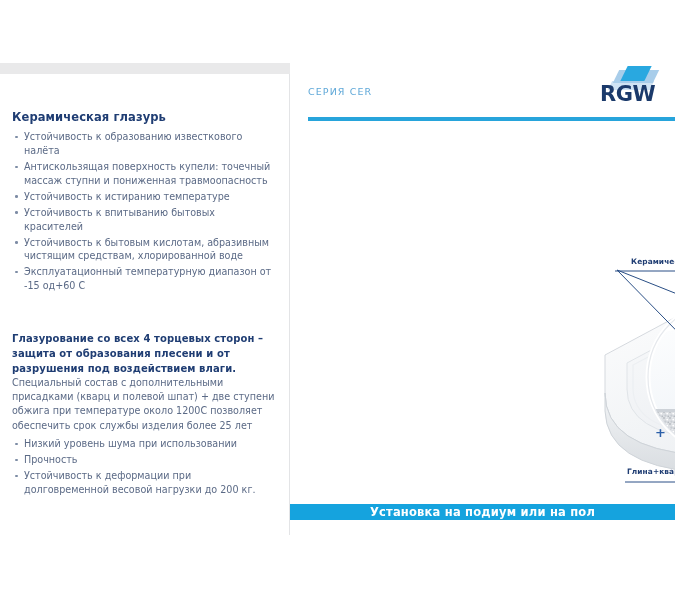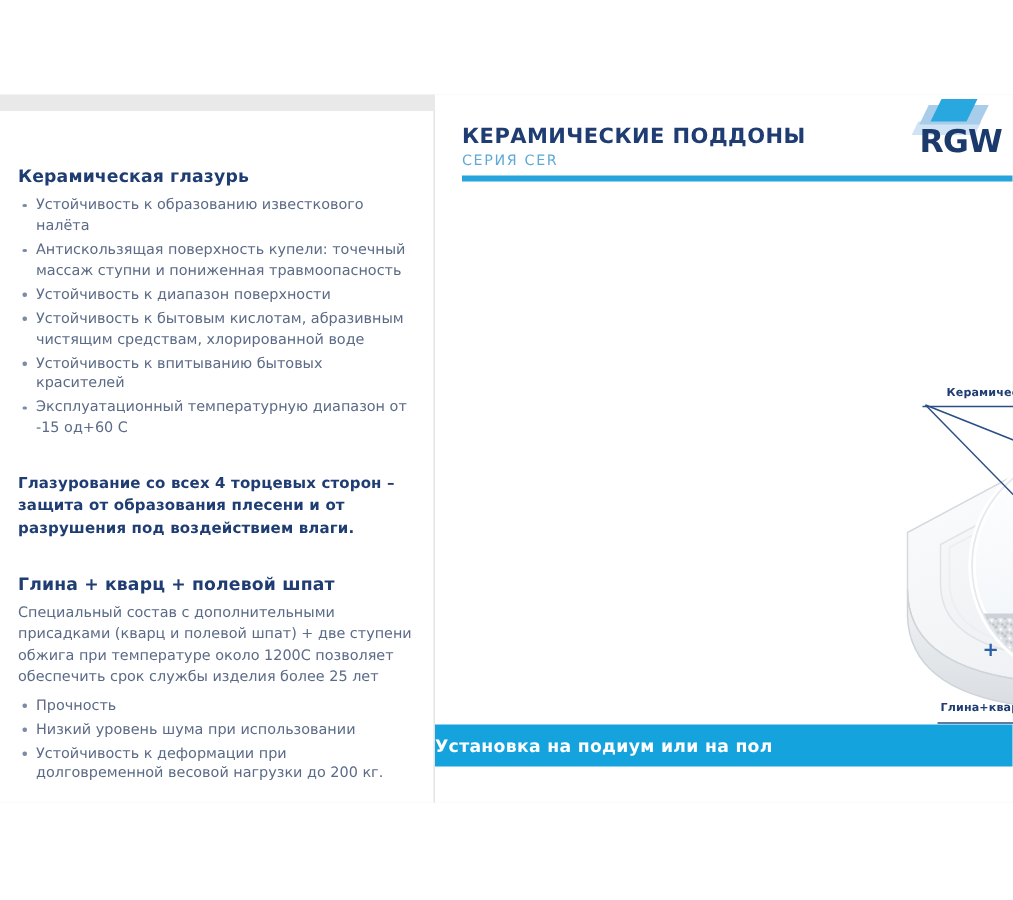--- a/index.html
+++ b/index.html
@@ -28,21 +28,21 @@
     background:#e3e4e6;
   }
   .sec-head{
     color:#1f3d73;
     font-weight:bold;
     font-size:11.5px;
     letter-spacing:.1px;
     margin:0 0 6px 0;
     line-height:1.25;
   }
-  .sec-head.sp{margin-top:22px;}
+  .sec-head.sp{margin-top:38px;}
   ul.bullets{
     margin:0;padding:0;list-style:none;
   }
   ul.bullets li{
     position:relative;
     color:#5b6a86;
     font-size:9.6px;
     line-height:1.42;
     padding-left:12px;
     margin-bottom:2.5px;
@@ -112,21 +112,21 @@
   }
   .logo .sw3{
     position:absolute;left:10px;top:17px;
     width:42px;height:9px;
     background:#cfe3f4;
     transform:skewX(-26deg);
   }
   .logo .word{
     position:absolute;left:0;top:18px;
     width:68px;
-    text-align:right;
+    text-align:left;
     color:#1b3a6b;
     font-weight:bold;
     font-size:21px;
     letter-spacing:-.5px;
     font-family:"DejaVu Sans","Liberation Sans",sans-serif;
   }
   
   .product{
     position:absolute;left:295px;top:180px;
     width:380px;height:250px;
@@ -136,69 +136,67 @@
     color:#1f3d73;
     font-weight:bold;
     font-size:7.4px;
     letter-spacing:.1px;
     white-space:nowrap;
   }
   .cl-top{left:46px;top:14px;}
   .cl-bot{left:42px;top:224px;}
   
   .banner{
-    position:absolute;left:290px;top:483px;
-    width:385px;height:28px;
+    position:absolute;left:290px;top:504px;
+    width:385px;height:16px;
     background:#15a3de;
-    display:flex;align-items:center;justify-content:flex-start;
+    display:flex;align-items:center;justify-content:center;
   }
   .banner span{
     color:#ffffff;
     font-weight:bold;
     font-size:11.5px;
     letter-spacing:.2px;
   }
 </style>
 </head>
 <body>
 
 <div class="page"></div>
 
 <div class="left-panel">
 
   <h2 class="sec-head">Керамическая глазурь</h2>
 
   <ul class="bullets">
     <li>Устойчивость к образованию известкового налёта</li>
     <li>Антискользящая поверхность купели: точечный массаж ступни и пониженная травмоопасность</li>
-    <li>Устойчивость к диапазон поверхности</li>
+    <li>Устойчивость к истиранию температуре</li>
+    <li>Устойчивость к впитыванию бытовых красителей</li>
     <li>Устойчивость к бытовым кислотам, абразивным чистящим средствам, хлорированной воде</li>
-    <li>Устойчивость к впитыванию бытовых красителей</li>
     <li>Эксплуатационный температурную диапазон от -15 од+60 С</li>
   </ul>
 
   <p class="bold-block sec-head sp">Глазурование со всех 4 торцевых сторон – защита от образования плесени и от разрушения под воздействием влаги.</p>
 
-  <h2 class="sec-head sp">Глина + кварц + полевой шпат</h2>
 
   <p class="para">Специальный состав с дополнительными присадками (кварц и полевой шпат) + две ступени обжига при температуре около 1200С позволяет обеспечить срок службы изделия более 25 лет</p>
 
   <ul class="bullets">
+    <li>Низкий уровень шума при использовании</li>
     <li>Прочность</li>
-    <li>Низкий уровень шума при использовании</li>
     <li>Устойчивость к деформации при долговременной весовой нагрузки до 200 кг.</li>
   </ul>
 </div>
 
 <div class="divider-v"></div>
 
 <div class="right-panel">
 
   <div class="rp-header">
-    <h1 class="rp-title">КЕРАМИЧЕСКИЕ ПОДДОНЫ</h1>
     <p class="rp-sub">СЕРИЯ CER</p>
   </div>
 
   <div class="product">
     <svg width="380" height="250" viewBox="0 0 380 250">
       <defs>
         <linearGradient id="trayTop" x1="0" y1="0" x2="0.3" y2="1">
           <stop offset="0%" stop-color="#ffffff"></stop>
           <stop offset="55%" stop-color="#f6f8fa"></stop>
           <stop offset="100%" stop-color="#e7ebef"></stop>

